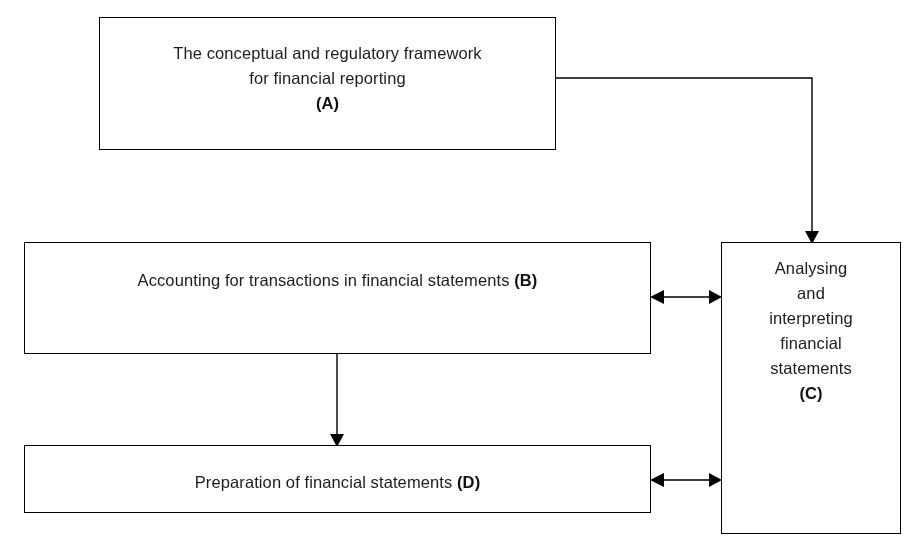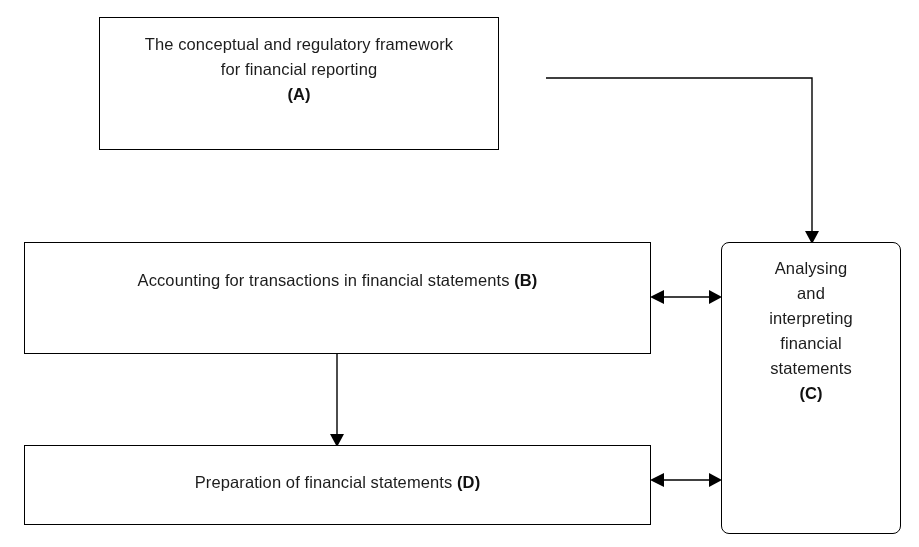--- a/index.html
+++ b/index.html
@@ -33,47 +33,46 @@
     white-space: pre-line;
   }
   .node-code {
     font-weight: bold;
     color: #111111;
   }
   
   #box-a {
     left: 99px;
     top: 17px;
-    width: 400px;
+    width: 457px;
     height: 133px;
-    padding-top: 14px;
+    padding-top: 23px;
   }
   
   #box-b {
     left: 24px;
     top: 242px;
     width: 627px;
     height: 112px;
     padding-top: 25px;
   }
   
   #box-c {
     left: 721px;
     top: 242px;
     width: 180px;
     height: 292px;
     padding-top: 13px;
-    border-radius: 8px;
   }
   
   #box-d {
     left: 24px;
     top: 445px;
     width: 627px;
-    height: 80px;
+    height: 68px;
     padding-top: 24px;
   }
   #connector-layer {
     position: absolute;
     left: 0;
     top: 0;
     width: 919px;
     height: 547px;
     pointer-events: none;
   }

